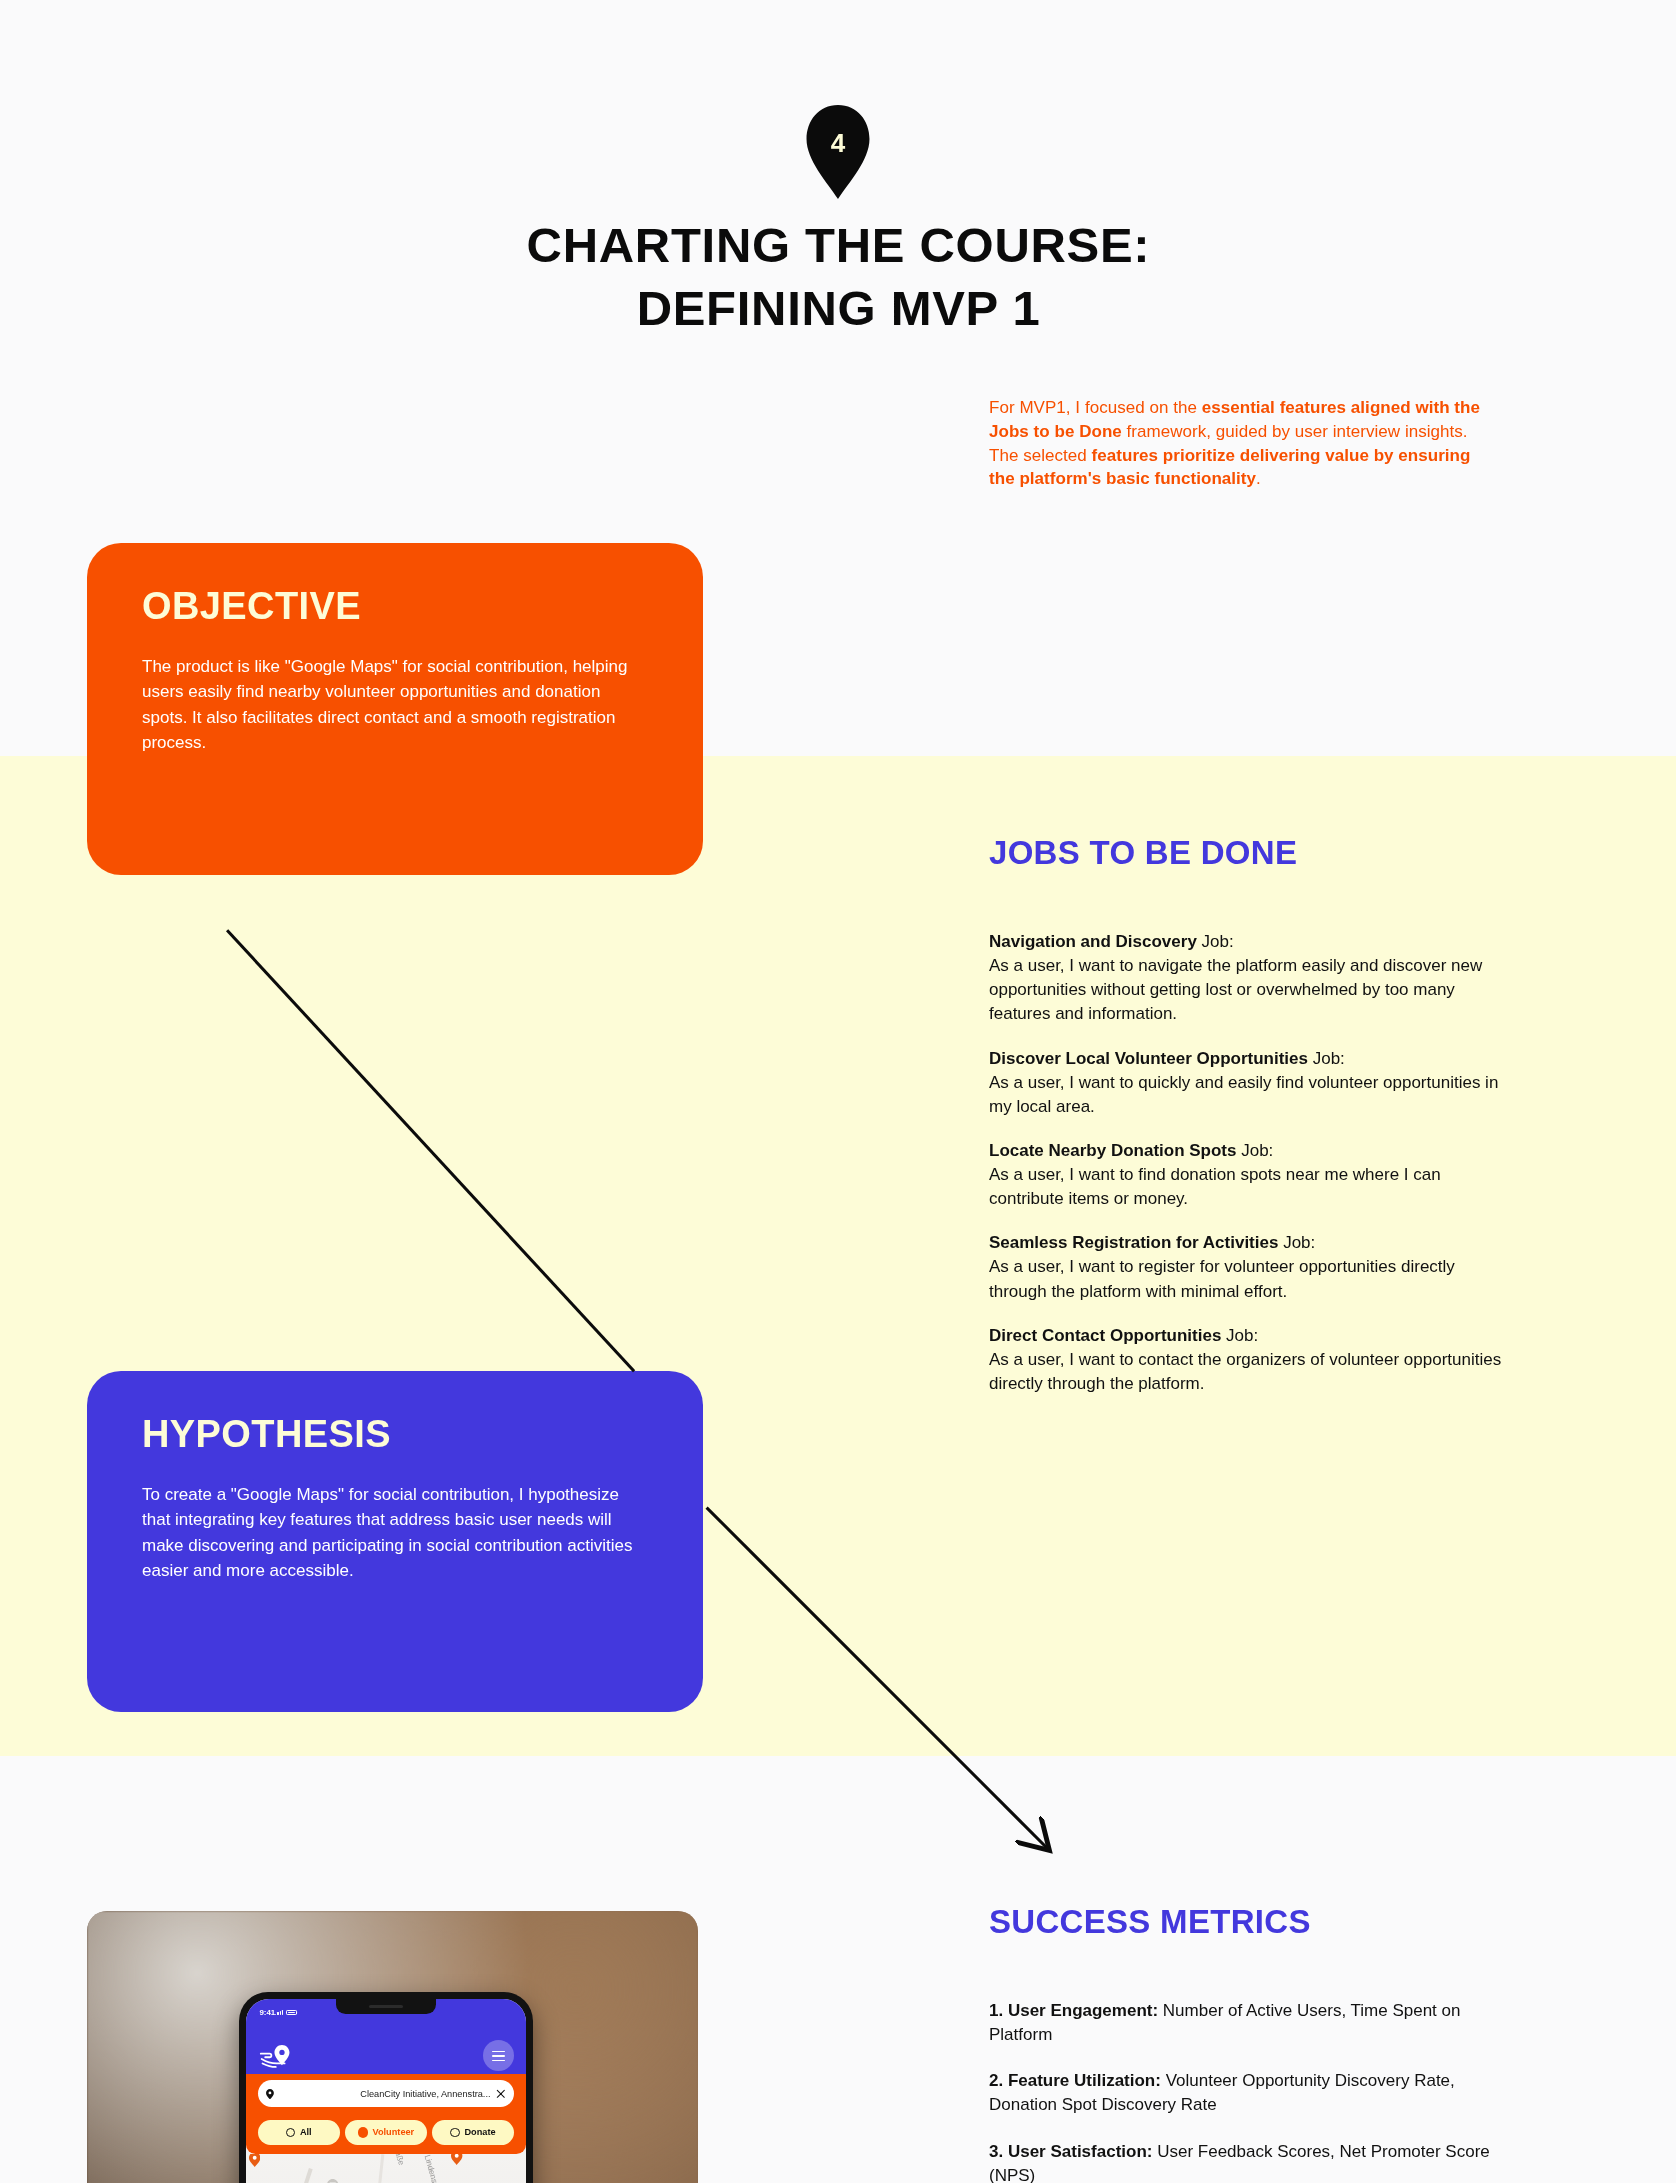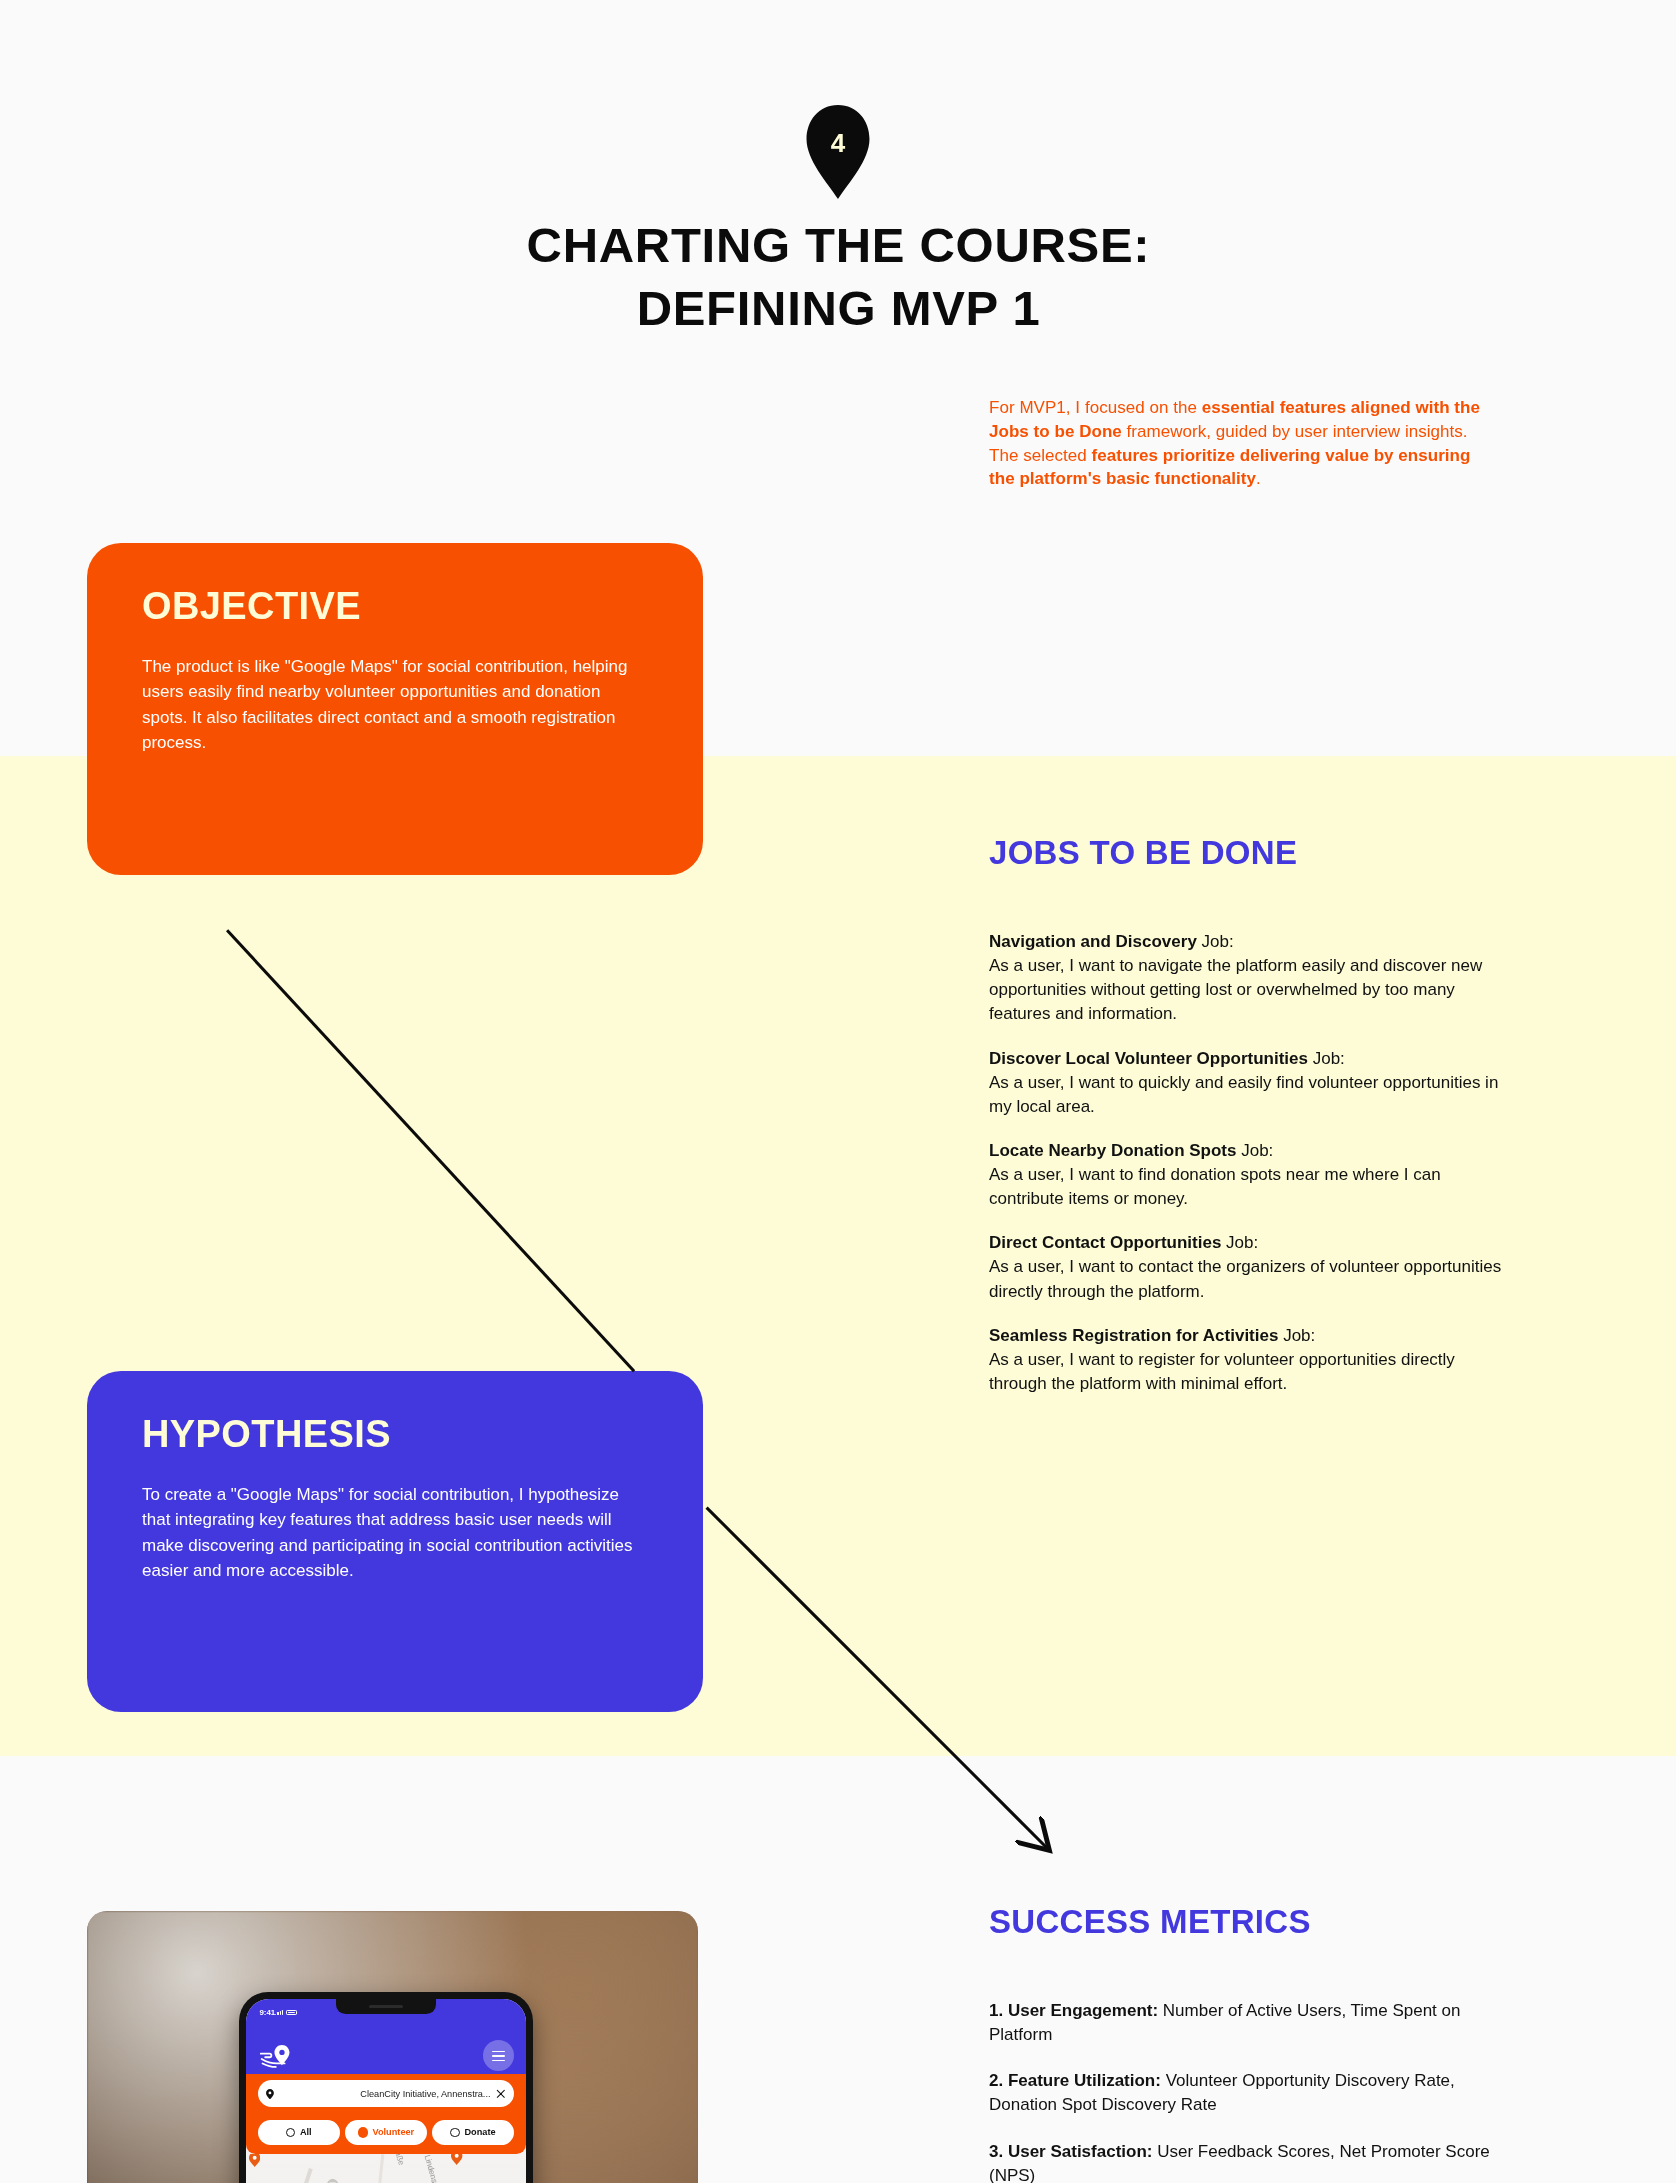--- a/index.html
+++ b/index.html
@@ -237,21 +237,21 @@
     background:#fff; border-radius:14px;
     display:flex; align-items:center; padding:0 8.7px; gap:5.2px;text-align:right;
   }
   .search-field .txt { flex:1; font-size:9.2px; color:#1a1a1a; white-space:nowrap; overflow:hidden;}
   .pin-sm { width:7.9px; height:10.5px; flex:0 0 auto; }
   .x-ico { width:9.6px; height:9.6px; flex:0 0 auto; }
 
   .chips { position:absolute; left:11.4px; top:3.5px; width:calc(100% - 23px);
            display:flex; gap:5.2px; }
   .chip {
-    flex:1; height:25px; background:#ffffff; border-radius:13px;
+    flex:1; height:25px; background:#fef9c3; border-radius:13px;
     display:flex; align-items:center; justify-content:center; gap:4.4px;
     font-size:9.2px; font-weight:700; color:#111;
   }
   .chip .ring { width:9.6px; height:9.6px; border-radius:50%; border:1.3px solid #111; }
   .chip.active { color:#f75000; }
   .chip.active .ring { border:none; background:#f75000; width:10.5px; height:10.5px; }
 
   .map {
     position:absolute; left:0; top:155px; right:0; bottom:0;
     background: linear-gradient(180deg,#f4f3f1 0%, #eceae7 50%, #f2f1ef 100%);
@@ -311,26 +311,26 @@
     </div>
     <div class="job">
       <span class="jt">Discover Local Volunteer Opportunities</span><span> Job:</span><br>
       <span>As a user, I want to quickly and easily find volunteer opportunities in my local area.</span>
     </div>
     <div class="job">
       <span class="jt">Locate Nearby Donation Spots</span><span> Job:</span><br>
       <span>As a user, I want to find donation spots near me where I can contribute items or money.</span>
     </div>
     <div class="job">
+      <span class="jt">Seamless Registration for Activities</span><span> Job:</span><br>
+      <span>As a user, I want to register for volunteer opportunities directly through the platform with minimal effort.</span>
+    </div>
+    <div class="job">
       <span class="jt">Direct Contact Opportunities</span><span> Job:</span><br>
       <span>As a user, I want to contact the organizers of volunteer opportunities directly through the platform.</span>
-    </div>
-    <div class="job">
-      <span class="jt">Seamless Registration for Activities</span><span> Job:</span><br>
-      <span>As a user, I want to register for volunteer opportunities directly through the platform with minimal effort.</span>
     </div>
   </div>
 
   <div class="sec-heading metrics">SUCCESS METRICS</div>
   <div class="metric-list">
     <div class="metric"><span class="mt">1. User Engagement:</span><span> Number of Active Users, Time Spent on Platform</span></div>
     <div class="metric"><span class="mt">2. Feature Utilization:</span><span> Volunteer Opportunity Discovery Rate, Donation Spot Discovery Rate</span></div>
     <div class="metric"><span class="mt">3. User Satisfaction:</span><span> User Feedback Scores, Net Promoter Score (NPS)</span></div>
 
   </div>

